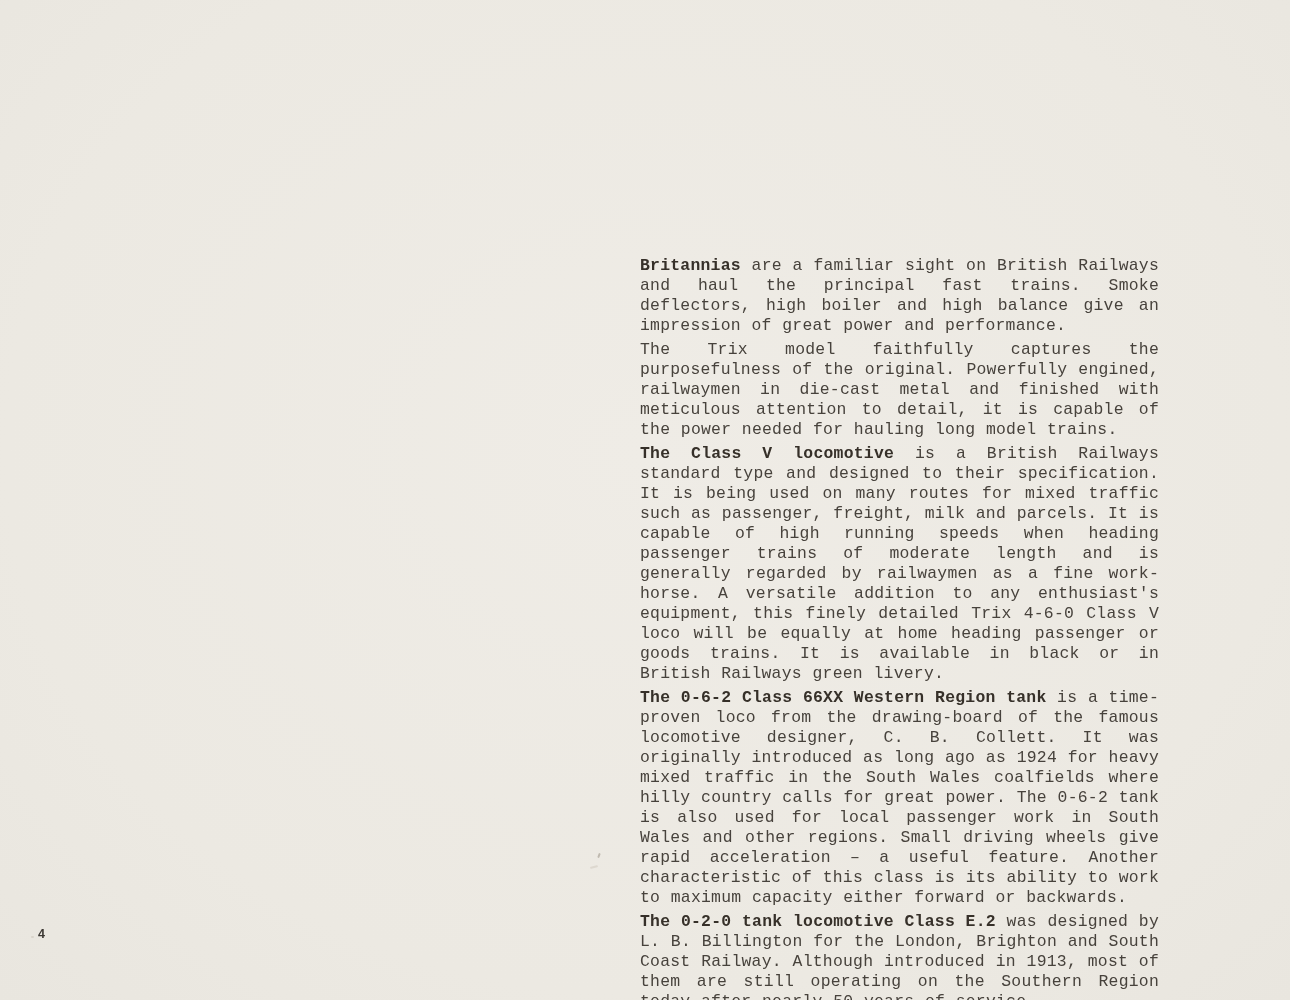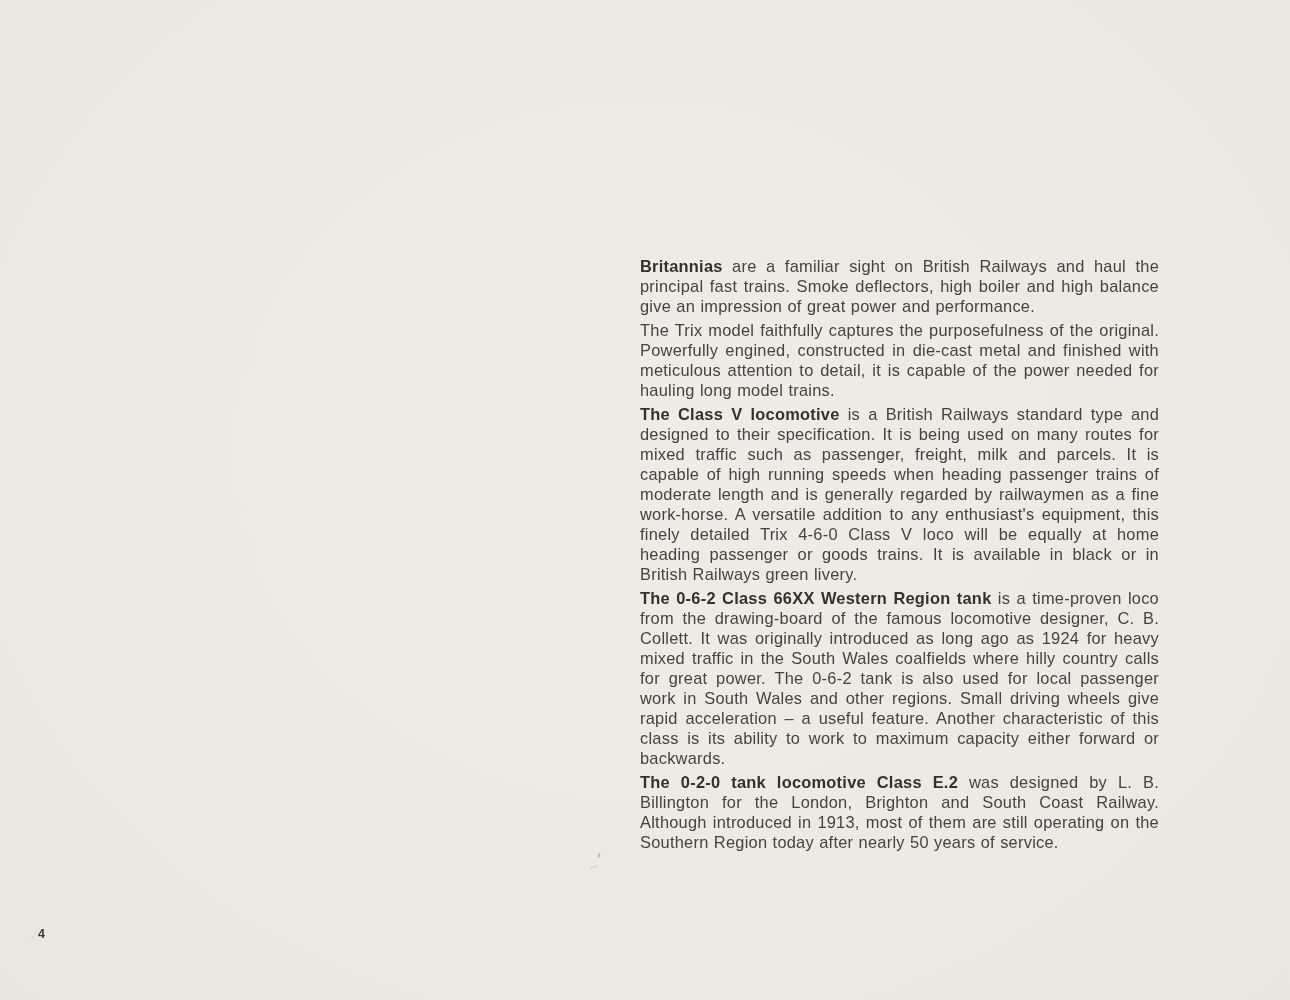--- a/index.html
+++ b/index.html
@@ -21,21 +21,21 @@
     left: 640px;
     top: 256px;
     width: 519px;
     text-align: justify;
     font-size: 16.4px;
     line-height: 20px;
     color: #47423c;
     letter-spacing: 0.25px;
     word-spacing: 0.5px;
   }
-  .text-column p { margin: 0 0 4px 0; }
+  .text-column p { margin: 0 0 4px 0; font-family: Liberation Mono, monospace; }
   .lead {
     font-weight: bold;
     color: #363029;
   }
   .page-number {
     position: absolute;
     left: 38px;
     top: 927px;
     font-size: 12.5px;
     font-weight: bold;
@@ -72,21 +72,21 @@
   }
 </style>
 </head>
 <body>
 
 <div class="page">
 
   <div class="text-column">
     <p><span class="lead">Britannias</span><span> are a familiar sight on British Railways and haul the principal fast trains. Smoke deflectors, high boiler and high balance give an impression of great power and performance.</span></p>
 
-    <p><span class="lead"></span><span>The Trix model faithfully captures the purposefulness of the original. Powerfully engined, constructed in die-cast metal and finished with meticulous attention to detail, it is capable of the power needed for hauling long model trains.</span></p>
+    <p><span class="lead"></span><span>The Trix model faithfully captures the purposefulness of the original. Powerfully engined, railwaymen in die-cast metal and finished with meticulous attention to detail, it is capable of the power needed for hauling long model trains.</span></p>
 
     <p><span class="lead">The Class V locomotive</span><span> is a British Railways standard type and designed to their specification. It is being used on many routes for mixed traffic such as passenger, freight, milk and parcels. It is capable of high running speeds when heading passenger trains of moderate length and is generally regarded by railwaymen as a fine work-horse. A versatile addition to any enthusiast's equipment, this finely detailed Trix 4-6-0 Class V loco will be equally at home heading passenger or goods trains. It is available in black or in British Railways green livery.</span></p>
 
     <p><span class="lead">The 0-6-2 Class 66XX Western Region tank</span><span> is a time-proven loco from the drawing-board of the famous locomotive designer, C. B. Collett. It was originally introduced as long ago as 1924 for heavy mixed traffic in the South Wales coalfields where hilly country calls for great power. The 0-6-2 tank is also used for local passenger work in South Wales and other regions. Small driving wheels give rapid acceleration – a useful feature. Another characteristic of this class is its ability to work to maximum capacity either forward or backwards.</span></p>
 
     <p><span class="lead">The 0-2-0 tank locomotive Class E.2</span><span> was designed by L. B. Billington for the London, Brighton and South Coast Railway. Although introduced in 1913, most of them are still operating on the Southern Region today after nearly 50 years of service.</span></p>
   </div>
 
   <div class="page-number">4</div>
 

